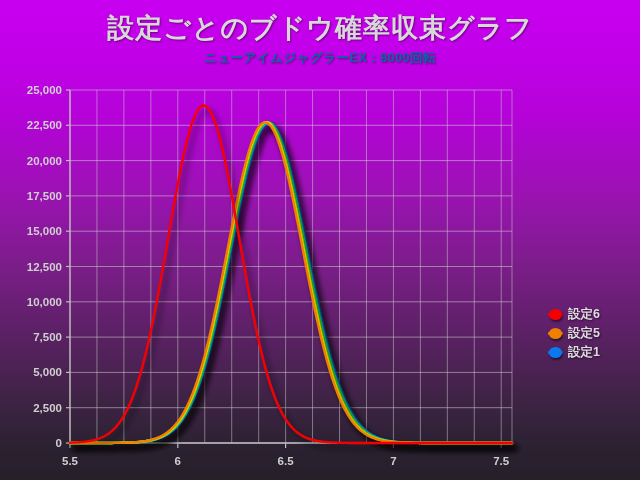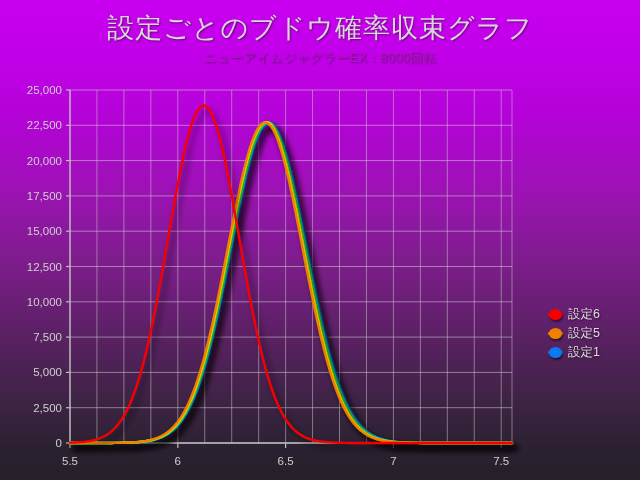--- a/index.html
+++ b/index.html
@@ -19,40 +19,41 @@
        #7c1d8a 55%,
        #5a2163 70%,
        #3d2343 84%,
        #2a2130 94%,
        #262029 100%);
   }
   #chart-root {
     position: relative;
     width: 640px;
     height: 480px;
+    font-weight: bold;
   }
   #title {
     position: absolute;
     left: 0;
     top: 10px;
     width: 640px;
     text-align: center;
     font-size: 27px;
     color: #d8d8d8;
     letter-spacing: 1px;
     text-shadow: 1px 1px 2px rgba(0,0,0,0.45);
   }
   #subtitle {
     position: absolute;
     left: 0;
     top: 50px;
     width: 640px;
     text-align: center;
     font-size: 12.5px;
-    color: #a21caf;
+    color: #0369a1;
     letter-spacing: 0.5px;
     text-shadow: 1px 1px 2px rgba(0,0,0,0.45);
   }
   #plot-svg {
     position: absolute;
     left: 0;
     top: 0;
   }
   .tick-text {
     fill: #cfcfcf;

